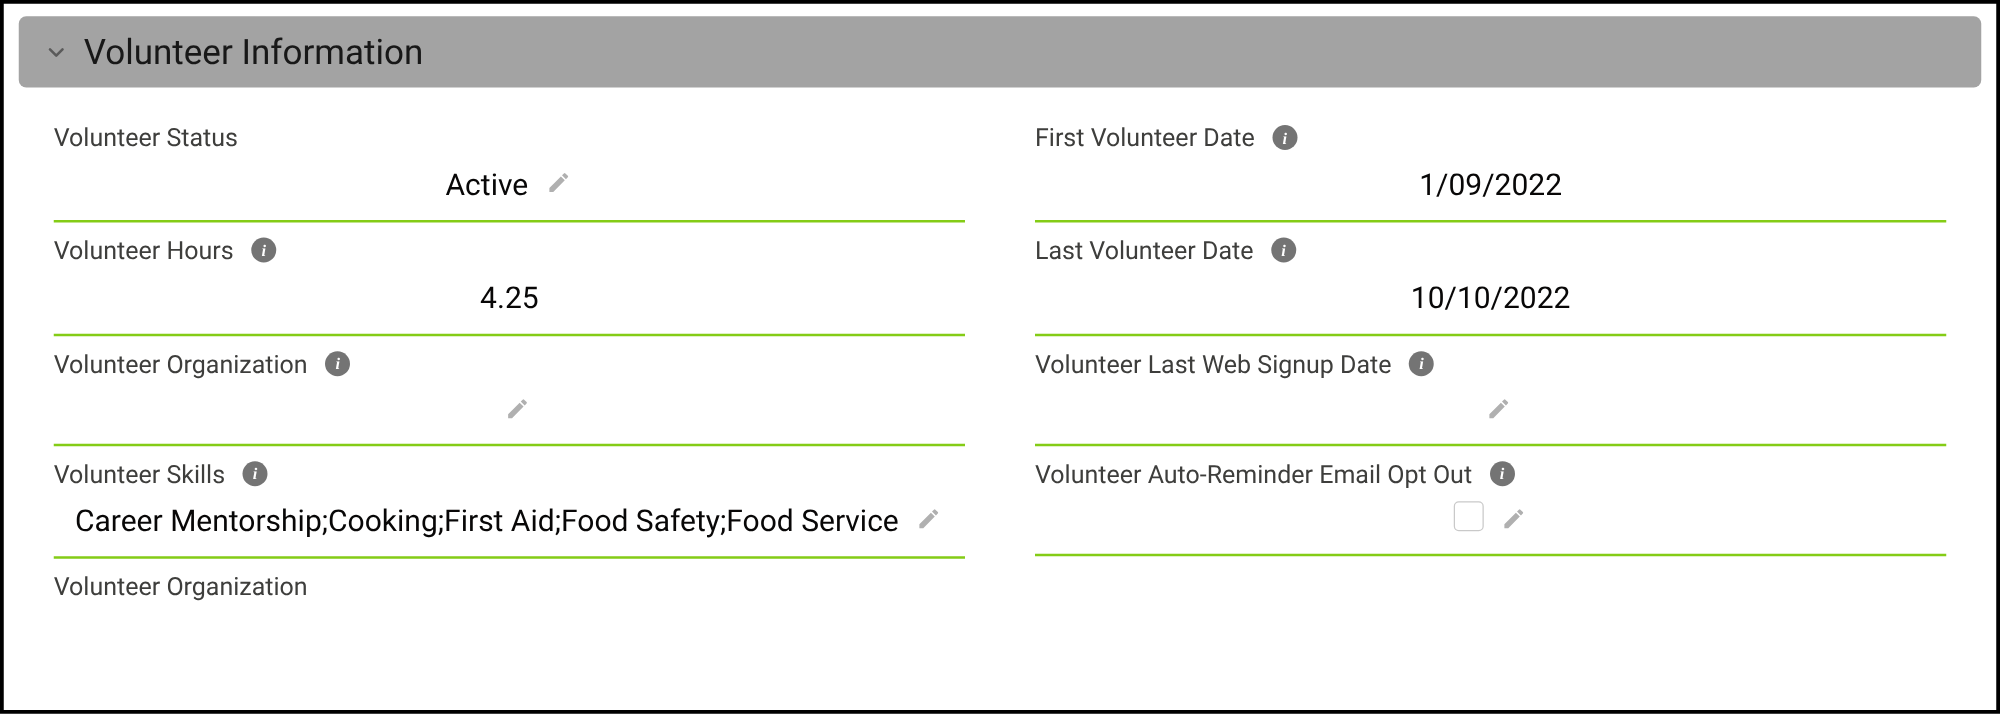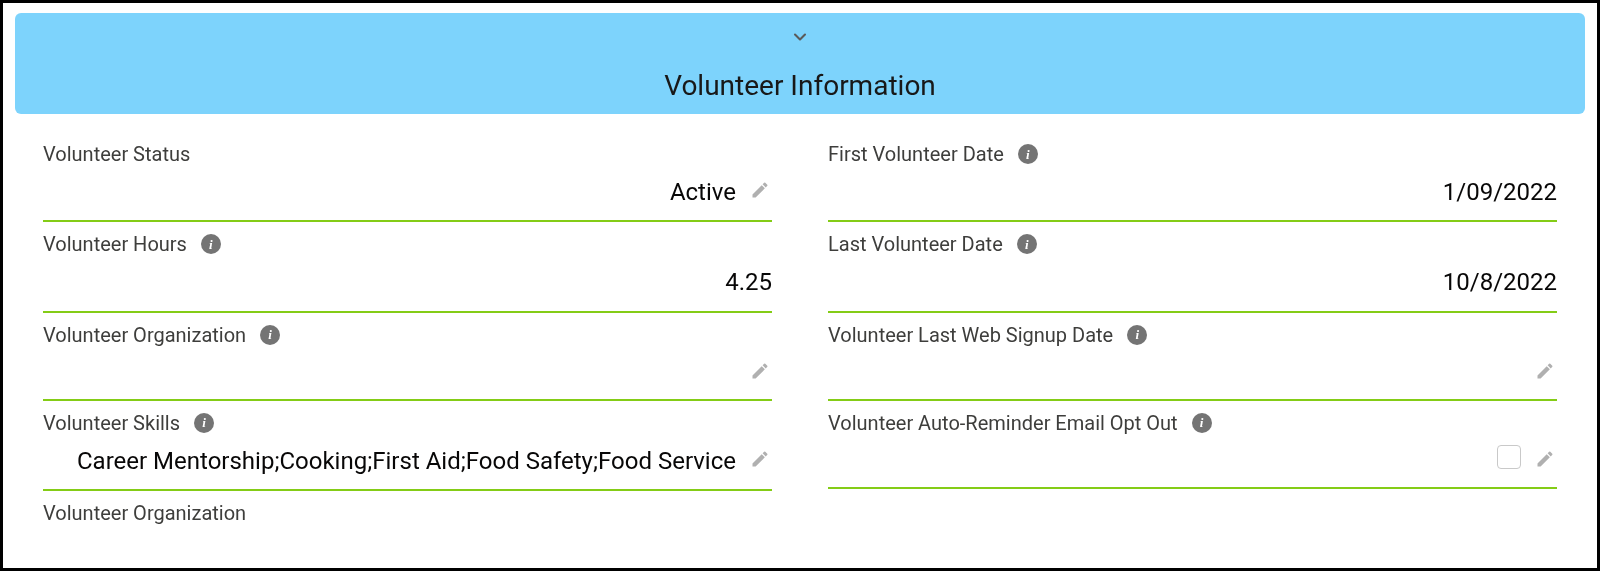--- a/index.html
+++ b/index.html
@@ -11,29 +11,28 @@
       height: 571px;
       border: 3px solid #000;
       overflow: hidden;
     }
     .panel {
       width: 100%;
       height: 100%;
       padding: 10px 12px 0 12px;
     }
     .section-header {
-      background: #7dd3fc;
+      background: #a3a3a3;
       border-radius: 6px;
       padding: 12px 18px;
       display: flex;
       align-items: center;
-      gap: 20px;
+      gap: 10px;
       margin-bottom: 18px;
       cursor: pointer;
-      flex-direction: column;
     }
     .section-header .chev {
       width: 24px;
       height: 24px;
       display: inline-flex;
       align-items: center;
       justify-content: center;
       color: #5a5a5a;
     }
     .section-title {
@@ -78,21 +77,21 @@
       font-family: Georgia, serif;
       font-style: italic;
       font-weight: 700;
       font-size: 13px;
       line-height: 1;
       cursor: help;
     }
     .field-value-row {
       display: flex;
       align-items: flex-start;
-      justify-content: flex-end;
+      justify-content: center;
       gap: 12px;
       min-height: 30px;
     }
     .field-value {
       font-size: 24px;
       color: #080707;
       line-height: 1.35;
       word-wrap: break-word;
       max-width: calc(100% - 40px);
     }
@@ -207,21 +206,21 @@
           <span class="field-value">1/09/2022</span>
         </div>
       </div>
 
       <div class="field">
         <div class="field-label-row">
           <span class="field-label">Last Volunteer Date</span>
           <span class="info-badge">i</span>
         </div>
         <div class="field-value-row">
-          <span class="field-value">10/8/2022</span>
+          <span class="field-value">10/10/2022</span>
         </div>
       </div>
 
       <div class="field">
         <div class="field-label-row">
           <span class="field-label">Volunteer Last Web Signup Date</span>
           <span class="info-badge">i</span>
         </div>
         <div class="field-value-row">
           <span class="field-value"></span>

